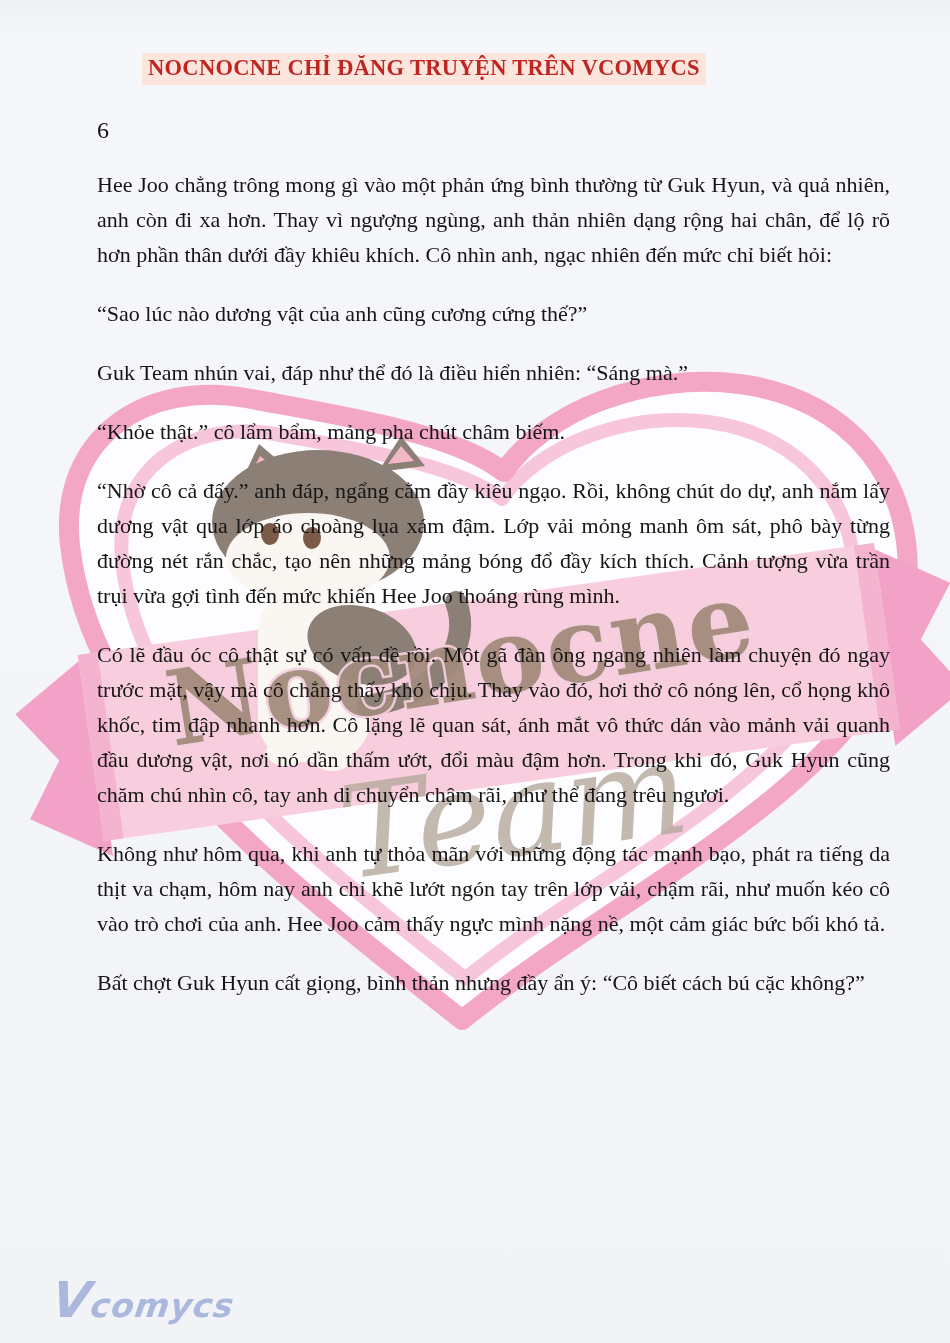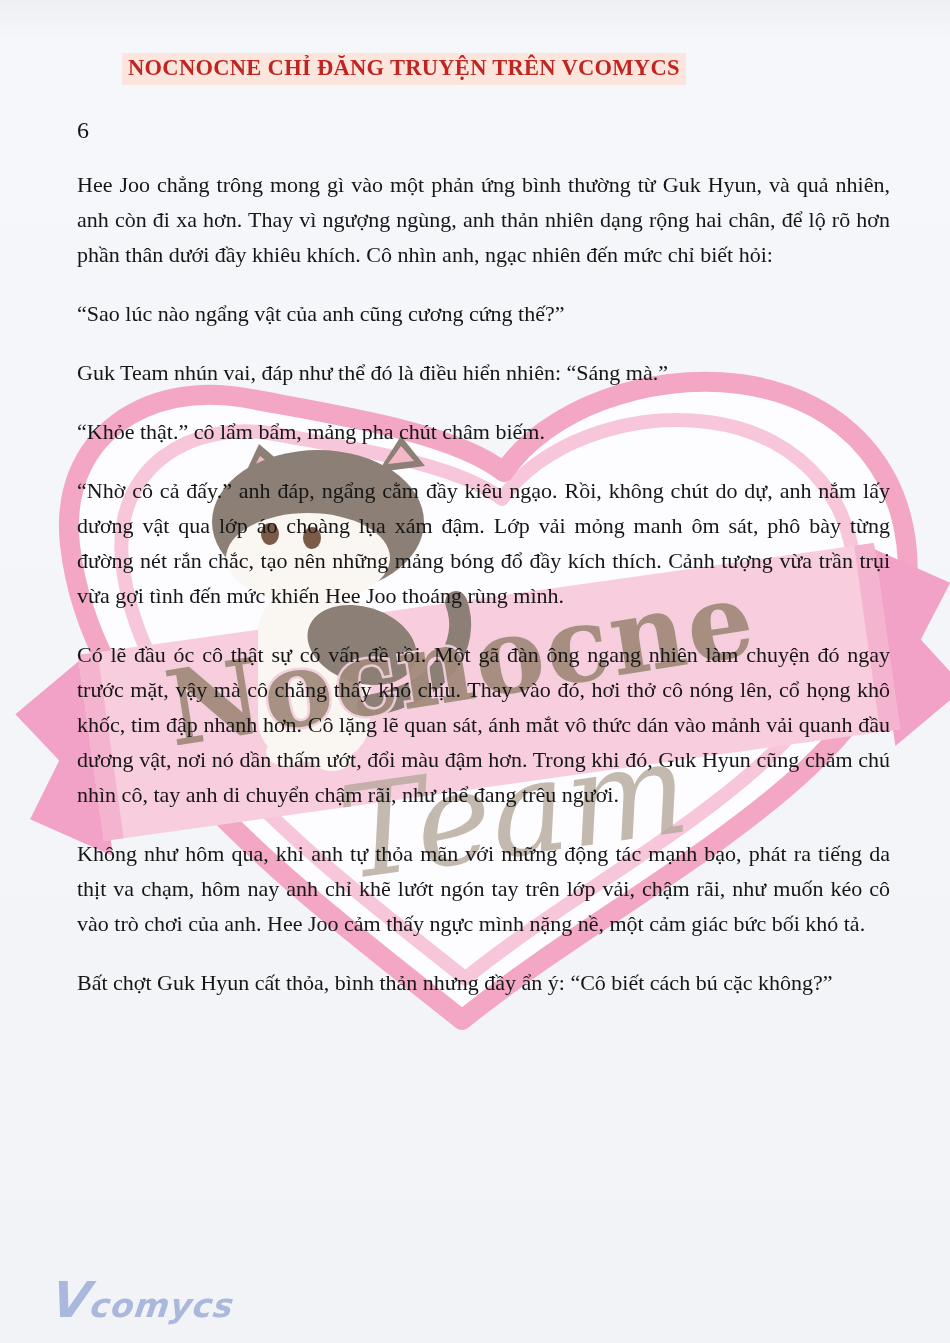--- a/index.html
+++ b/index.html
@@ -45,21 +45,21 @@
     opacity:.93;letter-spacing:2px;
   }
   .wm-team{
     font-family:"DejaVu Serif",serif;font-style:italic;font-size:128px;
     fill:var(--wm_grey);opacity:.8;
   }
   .cat-grey{fill:var(--cat_grey);}
   .cat-white{fill:var(--cat_white);}
   .cat-eye{fill:var(--cat_eye);}
   .ear-pink{fill:var(--ear_pink);}
-  .content{position:absolute;left:0;top:0;right:0;padding:53px 60px 0 77px;}
+  .content{position:absolute;left:0;top:0;right:0;padding:53px 60px 0 97px;}
   .header-line{margin:0 0 0 45px;}
   .header-notice{
     display:inline-block;
     background:var(--header_bg);
     color:var(--header_red);
     font-weight:700;
     font-size:22.5px;
     line-height:28px;
     padding:1px 6px 3px 6px;
     letter-spacing:.3px;
@@ -124,23 +124,23 @@
     <text class="wm-team" x="515" y="855" text-anchor="middle" transform="rotate(-8 515 820)">Team</text>
   </svg>
 
   <div class="content">
     <div class="header-line">
       <span class="header-notice">NOCNOCNE CHỈ ĐĂNG TRUYỆN TRÊN VCOMYCS</span>
     </div>
     <div class="chapter">6</div>
 
     <p class="para first">Hee Joo chẳng trông mong gì vào một phản ứng bình thường từ Guk Hyun, và quả nhiên, anh còn đi xa hơn. Thay vì ngượng ngùng, anh thản nhiên dạng rộng hai chân, để lộ rõ hơn phần thân dưới đầy khiêu khích. Cô nhìn anh, ngạc nhiên đến mức chỉ biết hỏi:</p>
-    <p class="para">“Sao lúc nào ngẩng vật của anh cũng cương cứng thế?”</p>
+    <p class="para">“Sao lúc nào dương vật của anh cũng cương cứng thế?”</p>
     <p class="para">Guk Team nhún vai, đáp như thể đó là điều hiển nhiên: “Sáng mà.”</p>
     <p class="para">“Khỏe thật.” cô lẩm bẩm, mảng pha chút châm biếm.</p>
     <p class="para">“Nhờ cô cả đấy.” anh đáp, ngẩng cằm đầy kiêu ngạo. Rồi, không chút do dự, anh nắm lấy dương vật qua lớp áo choàng lụa xám đậm. Lớp vải mỏng manh ôm sát, phô bày từng đường nét rắn chắc, tạo nên những mảng bóng đổ đầy kích thích. Cảnh tượng vừa trần trụi vừa gợi tình đến mức khiến Hee Joo thoáng rùng mình.</p>
     <p class="para">Có lẽ đầu óc cô thật sự có vấn đề rồi. Một gã đàn ông ngang nhiên làm chuyện đó ngay trước mặt, vậy mà cô chẳng thấy khó chịu. Thay vào đó, hơi thở cô nóng lên, cổ họng khô khốc, tim đập nhanh hơn. Cô lặng lẽ quan sát, ánh mắt vô thức dán vào mảnh vải quanh đầu dương vật, nơi nó dần thấm ướt, đổi màu đậm hơn. Trong khi đó, Guk Hyun cũng chăm chú nhìn cô, tay anh di chuyển chậm rãi, như thể đang trêu ngươi.</p>
     <p class="para">Không như hôm qua, khi anh tự thỏa mãn với những động tác mạnh bạo, phát ra tiếng da thịt va chạm, hôm nay anh chỉ khẽ lướt ngón tay trên lớp vải, chậm rãi, như muốn kéo cô vào trò chơi của anh. Hee Joo cảm thấy ngực mình nặng nề, một cảm giác bức bối khó tả.</p>
-    <p class="para">Bất chợt Guk Hyun cất thỏa, bình thản nhưng đầy ẩn ý: “Cô biết cách bú cặc không?”</p>
+    <p class="para">Bất chợt Guk Hyun cất giọng, bình thản nhưng đầy ẩn ý: “Cô biết cách bú cặc không?”</p>
   </div>
 
   <div class="logo">Vcomycs</div>
 </div>
 
 </body></html>

